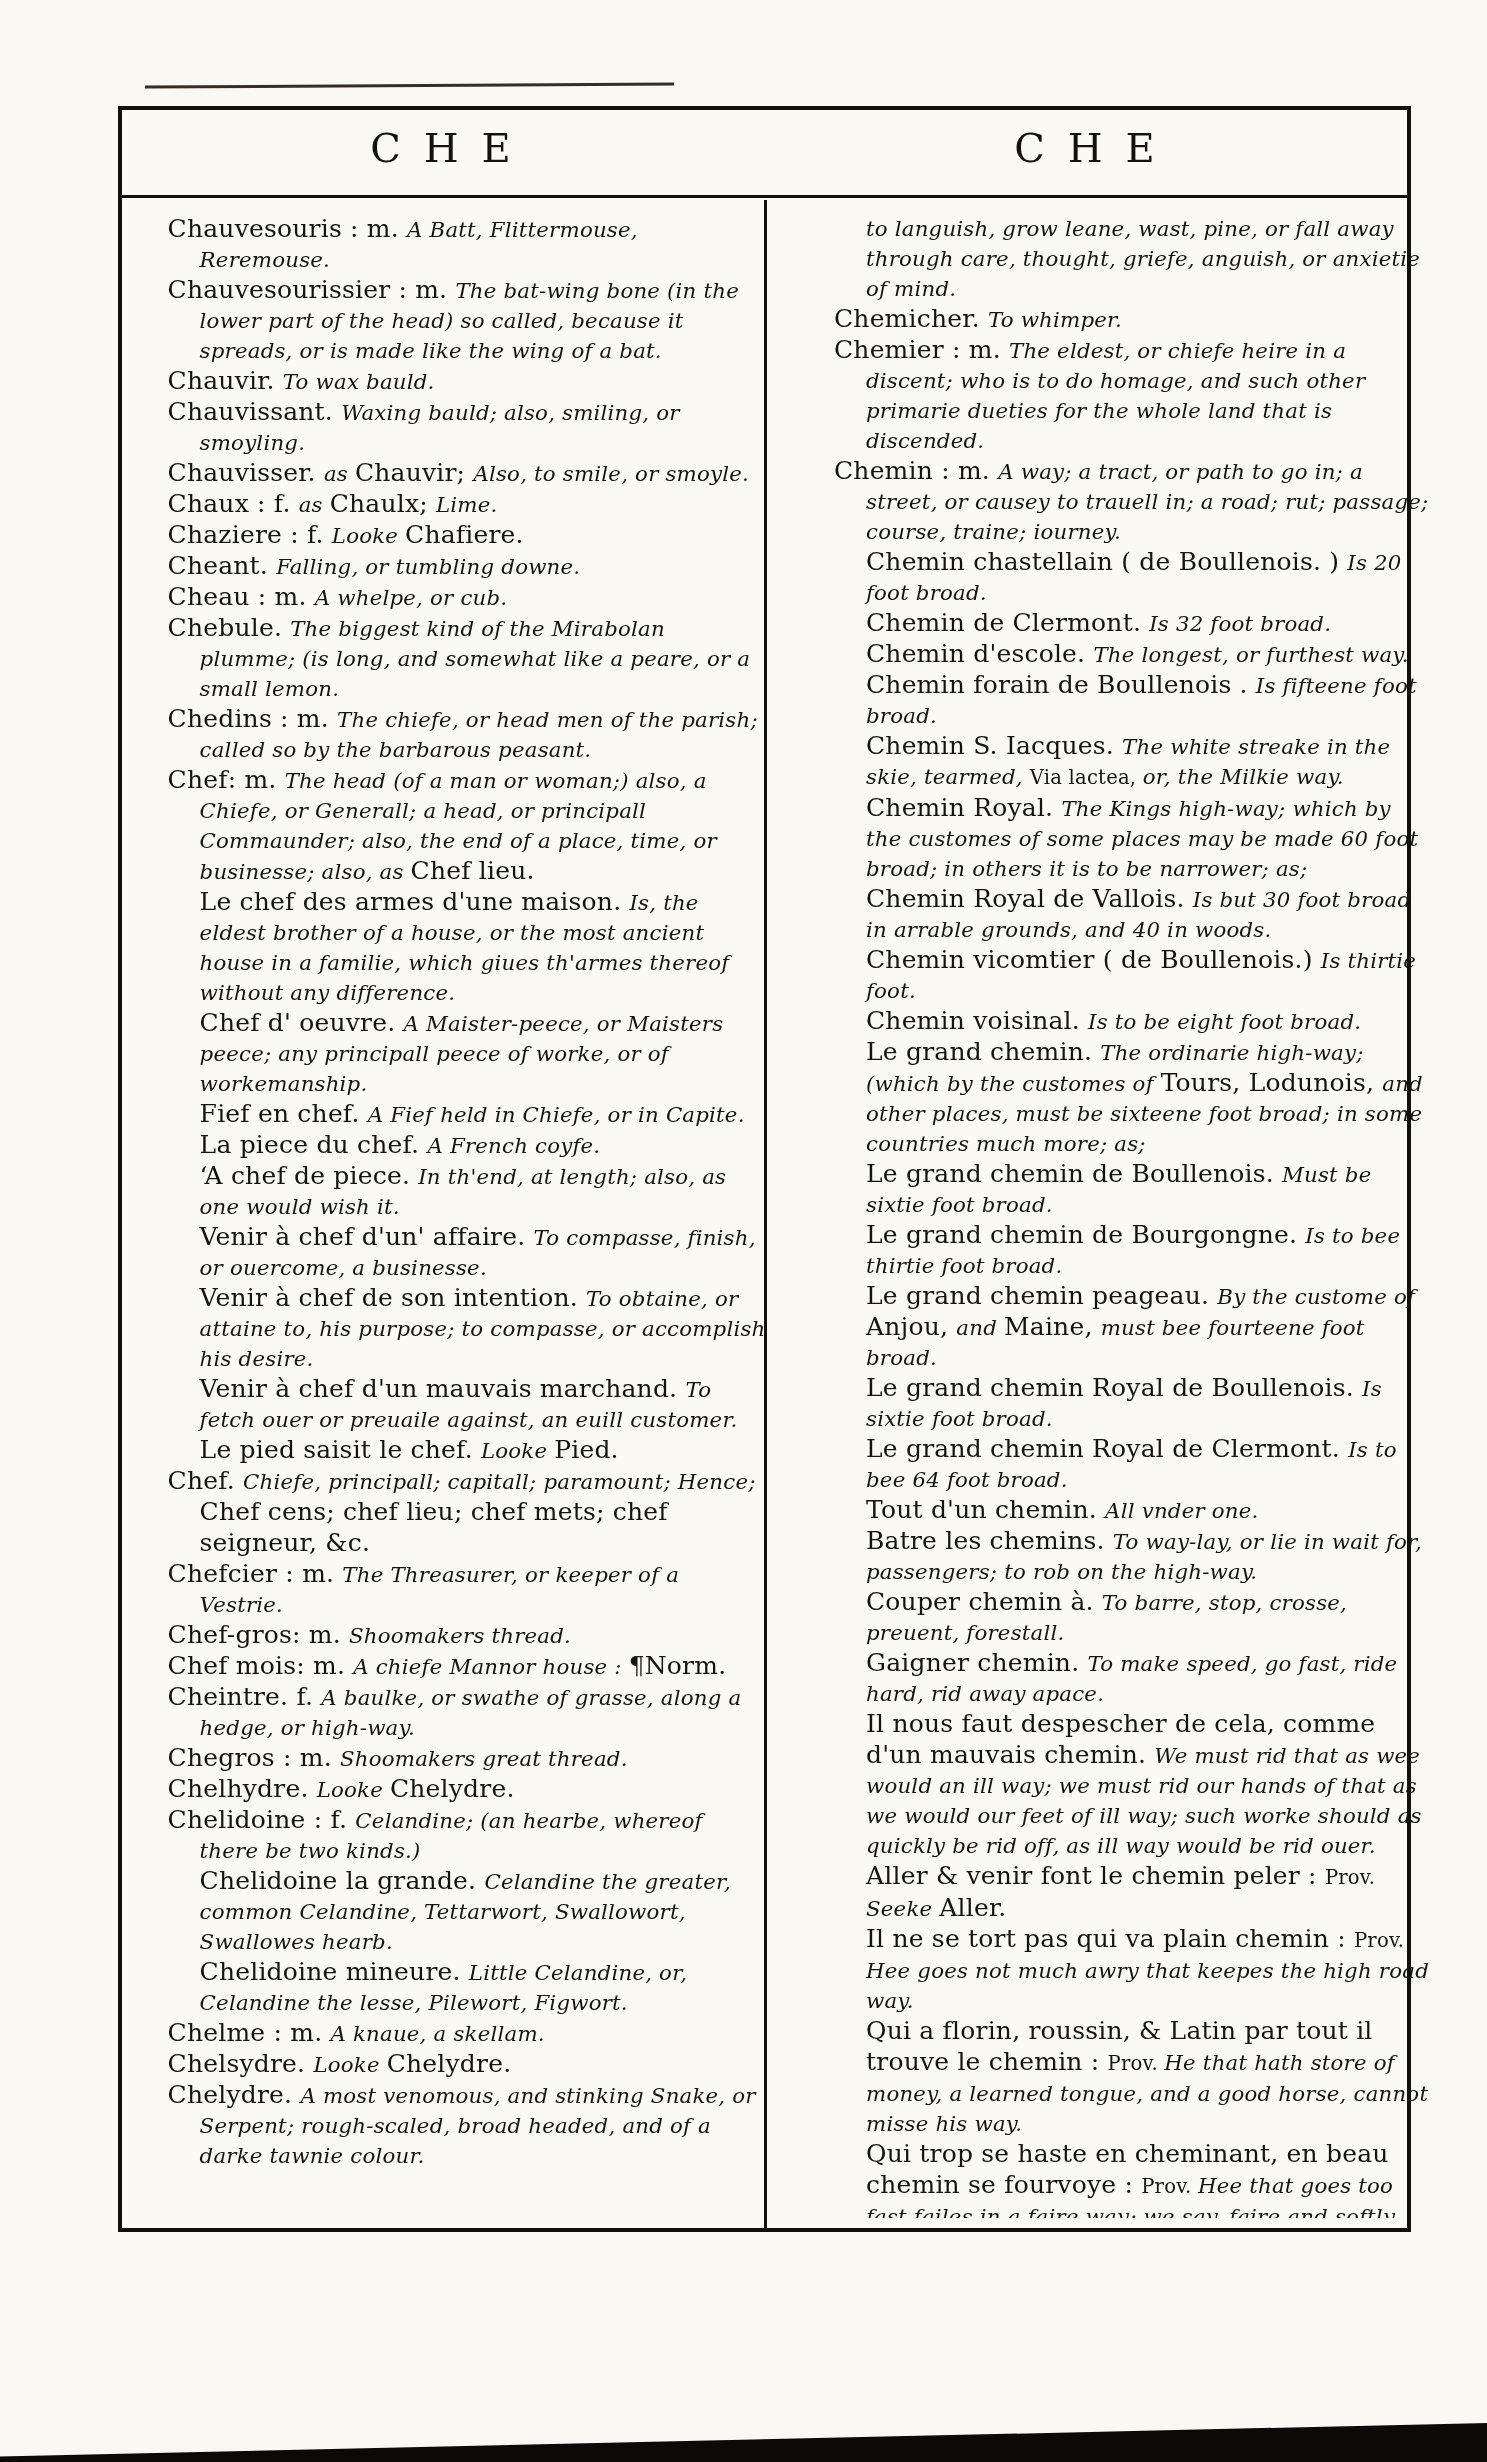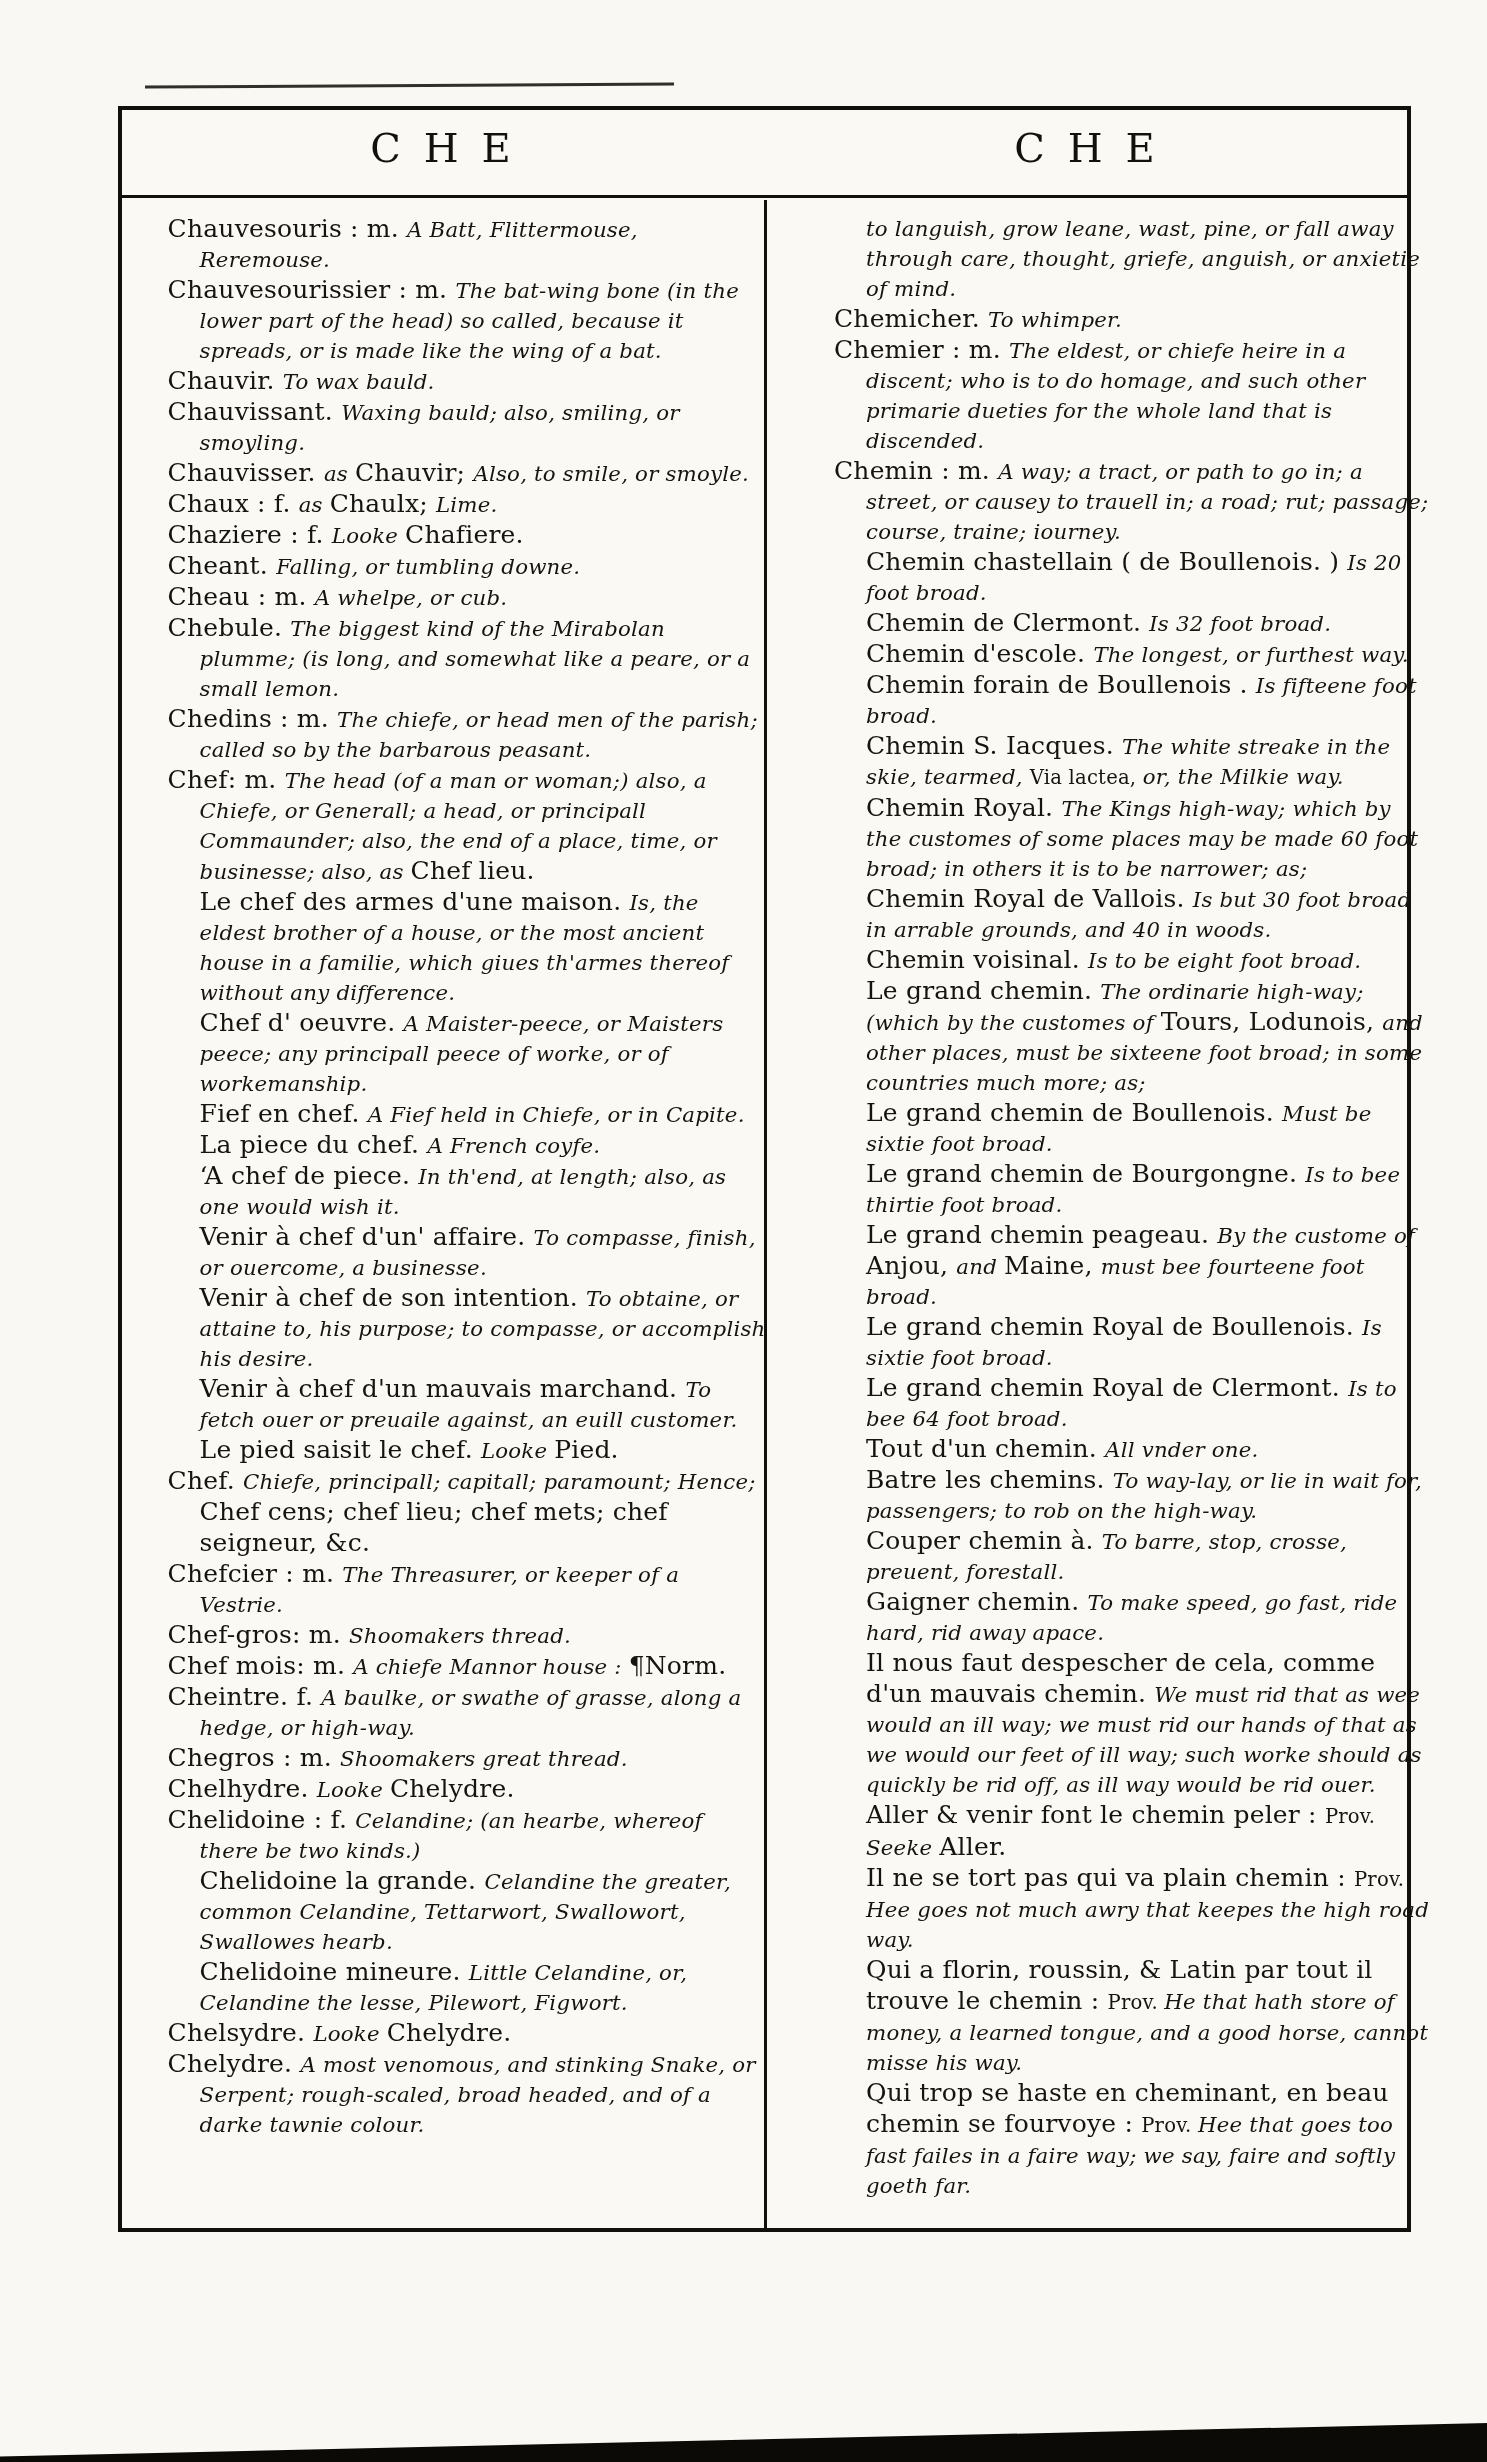--- a/index.html
+++ b/index.html
@@ -128,36 +128,38 @@
       <p class="entry"><span class="seg-h">Chef. </span><span class="seg-i">Chiefe, principall; capitall; paramount; Hence; </span><span class="seg-h">Chef cens; chef lieu; chef mets; chef seigneur, &amp;c.</span></p>
       <p class="entry"><span class="seg-h">Chefcier : m. </span><span class="seg-i">The Threasurer, or keeper of a Vestrie.</span></p>
       <p class="entry"><span class="seg-h">Chef-gros: m. </span><span class="seg-i">Shoomakers thread.</span></p>
       <p class="entry"><span class="seg-h">Chef mois: m. </span><span class="seg-i">A chiefe Mannor house : </span><span class="seg-h">¶Norm.</span></p>
       <p class="entry"><span class="seg-h">Cheintre. f. </span><span class="seg-i">A baulke, or swathe of grasse, along a hedge, or high-way.</span></p>
       <p class="entry"><span class="seg-h">Chegros : m. </span><span class="seg-i">Shoomakers great thread.</span></p>
       <p class="entry"><span class="seg-h">Chelhydre. </span><span class="seg-i">Looke </span><span class="seg-h">Chelydre.</span></p>
       <p class="entry"><span class="seg-h">Chelidoine : f. </span><span class="seg-i">Celandine; (an hearbe, whereof there be two kinds.)</span></p>
       <p class="entry sub"><span class="seg-h">Chelidoine la grande. </span><span class="seg-i">Celandine the greater, common Celandine, Tettarwort, Swallowort, Swallowes hearb.</span></p>
       <p class="entry sub"><span class="seg-h">Chelidoine mineure. </span><span class="seg-i">Little Celandine, or, Celandine the lesse, Pilewort, Figwort.</span></p>
+      <p class="entry"><span class="seg-h">Chelme : m. </span><span class="seg-i">A knaue, a skellam.</span></p>
       <p class="entry"><span class="seg-h">Chelsydre. </span><span class="seg-i">Looke </span><span class="seg-h">Chelydre.</span></p>
       <p class="entry"><span class="seg-h">Chelydre. </span><span class="seg-i">A most venomous, and stinking Snake, or Serpent; rough-scaled, broad headed, and of a darke tawnie colour.</span></p>
     </div>
 
   <div class="text-col right" id="col-right">
       <p class="entry cont"><span class="seg-i">to languish, grow leane, wast, pine, or fall away through care, thought, griefe, anguish, or anxietie of mind.</span></p>
       <p class="entry"><span class="seg-h">Chemicher. </span><span class="seg-i">To whimper.</span></p>
       <p class="entry"><span class="seg-h">Chemier : m. </span><span class="seg-i">The eldest, or chiefe heire in a discent; who is to do homage, and such other primarie dueties for the whole land that is discended.</span></p>
       <p class="entry"><span class="seg-h">Chemin : m. </span><span class="seg-i">A way; a tract, or path to go in; a street, or causey to trauell in; a road; rut; passage; course, traine; iourney.</span></p>
       <p class="entry sub"><span class="seg-h">Chemin chastellain ( de Boullenois. ) </span><span class="seg-i">Is 20 foot broad.</span></p>
       <p class="entry sub"><span class="seg-h">Chemin de Clermont. </span><span class="seg-i">Is 32 foot broad.</span></p>
       <p class="entry sub"><span class="seg-h">Chemin d'escole. </span><span class="seg-i">The longest, or furthest way.</span></p>
       <p class="entry sub"><span class="seg-h">Chemin forain de Boullenois . </span><span class="seg-i">Is fifteene foot broad.</span></p>
       <p class="entry sub"><span class="seg-h">Chemin S. Iacques. </span><span class="seg-i">The white streake in the skie, tearmed, </span><span class="seg-r">Via lactea, </span><span class="seg-i">or, the Milkie way.</span></p>
       <p class="entry sub"><span class="seg-h">Chemin Royal. </span><span class="seg-i">The Kings high-way; which by the customes of some places may be made 60 foot broad; in others it is to be narrower; as;</span></p>
       <p class="entry sub"><span class="seg-h">Chemin Royal de Vallois. </span><span class="seg-i">Is but 30 foot broad in arrable grounds, and 40 in woods.</span></p>
+      <p class="entry sub"><span class="seg-h">Chemin vicomtier ( de Boullenois.) </span><span class="seg-i">Is thirtie foot.</span></p>
       <p class="entry sub"><span class="seg-h">Chemin voisinal. </span><span class="seg-i">Is to be eight foot broad.</span></p>
       <p class="entry sub"><span class="seg-h">Le grand chemin. </span><span class="seg-i">The ordinarie high-way; (which by the customes of </span><span class="seg-h">Tours, Lodunois, </span><span class="seg-i">and other places, must be sixteene foot broad; in some countries much more; as;</span></p>
       <p class="entry sub"><span class="seg-h">Le grand chemin de Boullenois. </span><span class="seg-i">Must be sixtie foot broad.</span></p>
       <p class="entry sub"><span class="seg-h">Le grand chemin de Bourgongne. </span><span class="seg-i">Is to bee thirtie foot broad.</span></p>
       <p class="entry sub"><span class="seg-h">Le grand chemin peageau. </span><span class="seg-i">By the custome of </span><span class="seg-h">Anjou, </span><span class="seg-i">and </span><span class="seg-h">Maine, </span><span class="seg-i">must bee fourteene foot broad.</span></p>
       <p class="entry sub"><span class="seg-h">Le grand chemin Royal de Boullenois. </span><span class="seg-i">Is sixtie foot broad.</span></p>
       <p class="entry sub"><span class="seg-h">Le grand chemin Royal de Clermont. </span><span class="seg-i">Is to bee 64 foot broad.</span></p>
       <p class="entry sub"><span class="seg-h">Tout d'un chemin. </span><span class="seg-i">All vnder one.</span></p>
       <p class="entry sub"><span class="seg-h">Batre les chemins. </span><span class="seg-i">To way-lay, or lie in wait for, passengers; to rob on the high-way.</span></p>
       <p class="entry sub"><span class="seg-h">Couper chemin à. </span><span class="seg-i">To barre, stop, crosse, preuent, forestall.</span></p>

